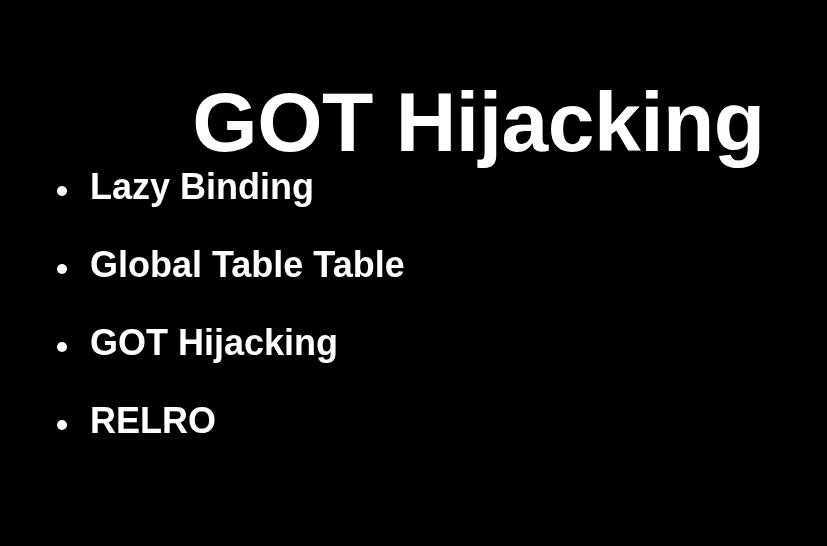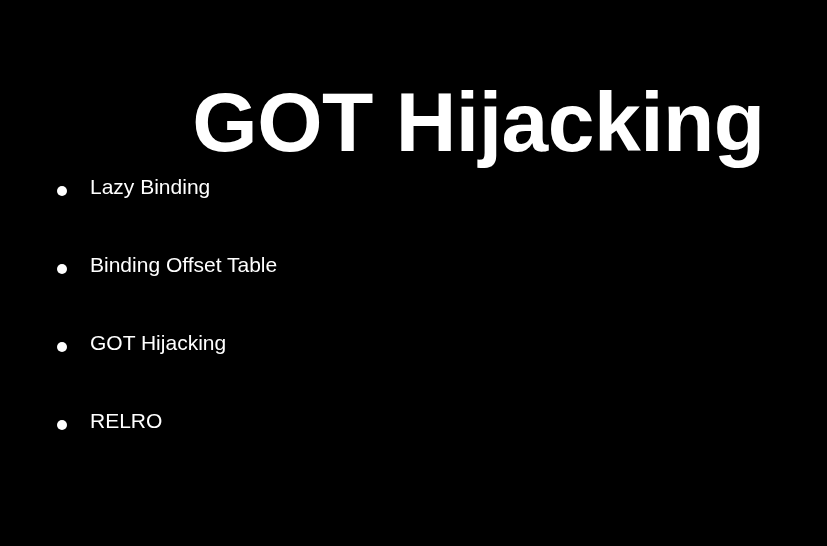--- a/index.html
+++ b/index.html
@@ -65,22 +65,22 @@
     width: 10px;
     height: 10px;
     border-radius: 50%;
     background: #ffffff;
   }
 
   .bullet-text {
     position: absolute;
     left: 90px;
     top: 0;
-    font-size: 21px;
-    font-weight: 400;
+    font-size: 36px;
+    font-weight: 700;
     line-height: 38px;
     color: #ffffff;
     white-space: nowrap;
   }
 </style>
 </head>
 <body>
 
 <div id="slide">
 
@@ -88,21 +88,21 @@
 
   <ul id="bullet-list">
 
     <li class="bullet-row">
       <span class="bullet-marker"></span>
       <span class="bullet-text">Lazy Binding</span>
     </li>
 
     <li class="bullet-row">
       <span class="bullet-marker"></span>
-      <span class="bullet-text">Binding Offset Table</span>
+      <span class="bullet-text">Global Table Table</span>
     </li>
 
 
     <li class="bullet-row">
       <span class="bullet-marker"></span>
       <span class="bullet-text">GOT Hijacking</span>
     </li>
 
     <li class="bullet-row">
       <span class="bullet-marker"></span>

